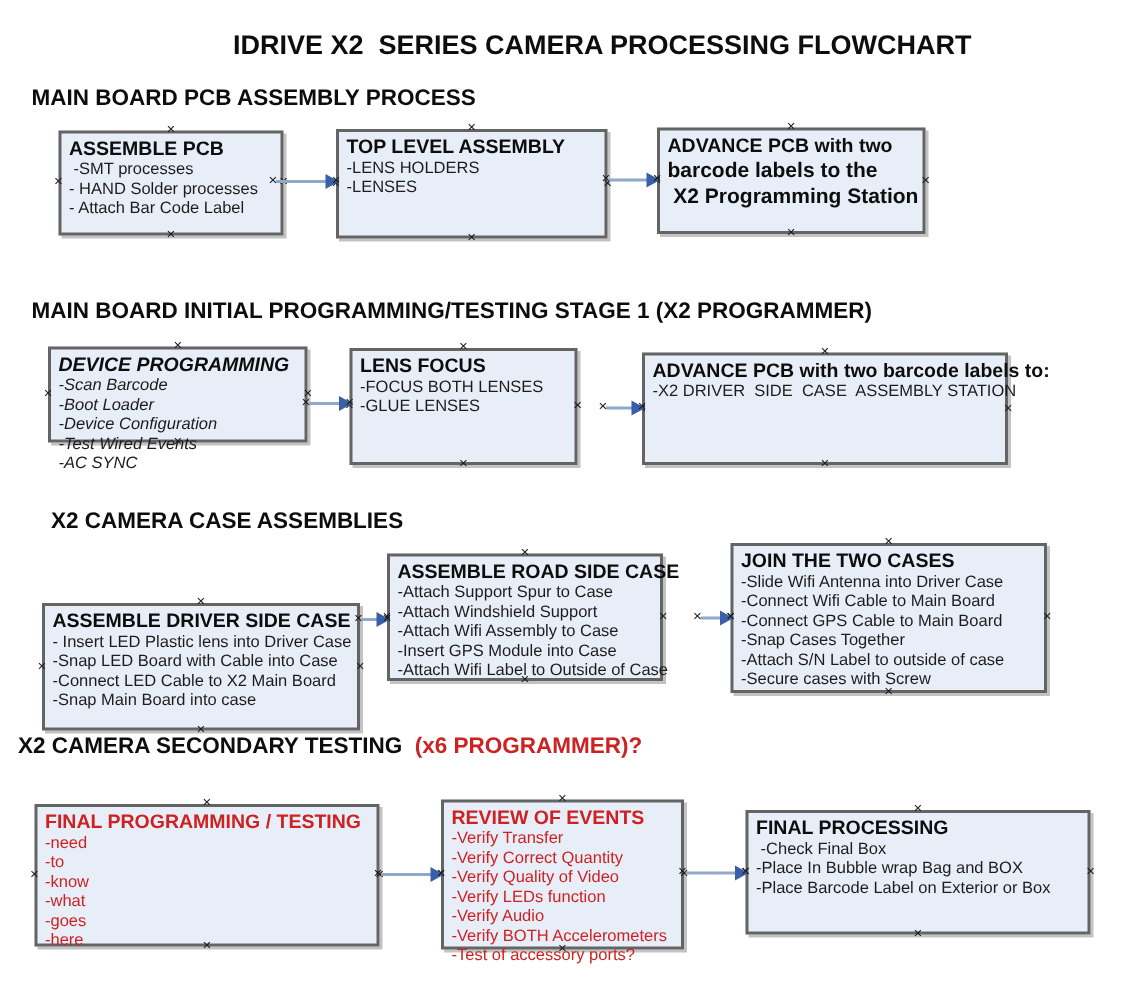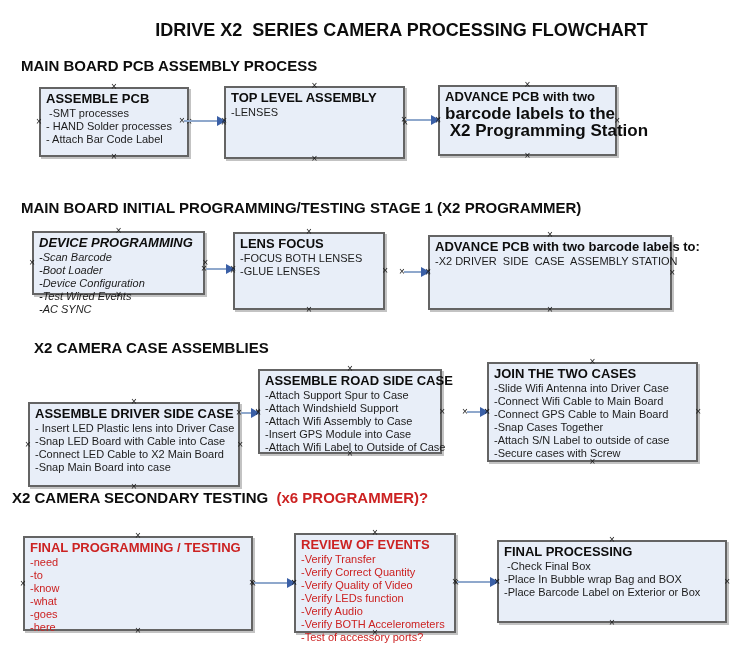--- a/index.html
+++ b/index.html
@@ -20,21 +20,21 @@
   #h4{left:12px; top:489px;}
   .red-part{ color:#cc2222; }
 
   .fcbox {
     position:absolute; background:#e8eef8; border:2px solid #646464;
     box-shadow:2px 2px 0 rgba(135,135,135,.5);
     padding:1px 5px; box-sizing:border-box; overflow:visible; z-index:1;
   }
   .bx-title { font-size:13px; font-weight:bold; color:#0d0d0d; line-height:17px; white-space:pre; }
   .bx-item  { font-size:11px; color:#1c1c1c; line-height:13px; white-space:pre; }
-  .all-bold .bx-item { font-size:17px; font-weight:bold; color:#0d0d0d; line-height:17px; }
+  .all-bold .bx-item { font-size:14px; font-weight:bold; color:#0d0d0d; line-height:17px; }
   .red-box .bx-title, .red-box .bx-item { color:#cc2222; }
 
   #b1 {left:39px;  top:87px;  width:150px; height:70px;}
   #b2 {left:224px; top:86px;  width:181px; height:73px;}
   #b3 {left:438px; top:85px;  width:179px; height:71px;}
   #b4 {left:32px;  top:231px; width:173px; height:64px;font-style:italic;}
   #b5 {left:233px; top:232px; width:152px; height:78px;}
   #b6 {left:428px; top:235px; width:244px; height:75px;}
   #b7 {left:28px;  top:370px; width:212px; height:85px;margin-top:32px;}
   #b8 {left:258px; top:369px; width:184px; height:85px;}
@@ -91,20 +91,21 @@
     <div class="bx-item">- HAND Solder processes</div>
     <div class="bx-item">- Attach Bar Code Label</div>
   </div>
 
   <div class="fcbox" id="b2">
     <span class="hmark t"></span>
       <span class="hmark b"></span>
       <span class="hmark l"></span>
       <span class="hmark r"></span>
     <div class="bx-title">TOP LEVEL ASSEMBLY</div>
+    <div class="bx-item">-LENS HOLDERS</div>
     <div class="bx-item">-LENSES</div>
   </div>
 
   <div class="fcbox all-bold" id="b3">
     <span class="hmark t"></span>
       <span class="hmark b"></span>
       <span class="hmark l"></span>
       <span class="hmark r"></span>
     <div class="bx-title">ADVANCE PCB with two</div>
     <div class="bx-item">barcode labels to the</div>

